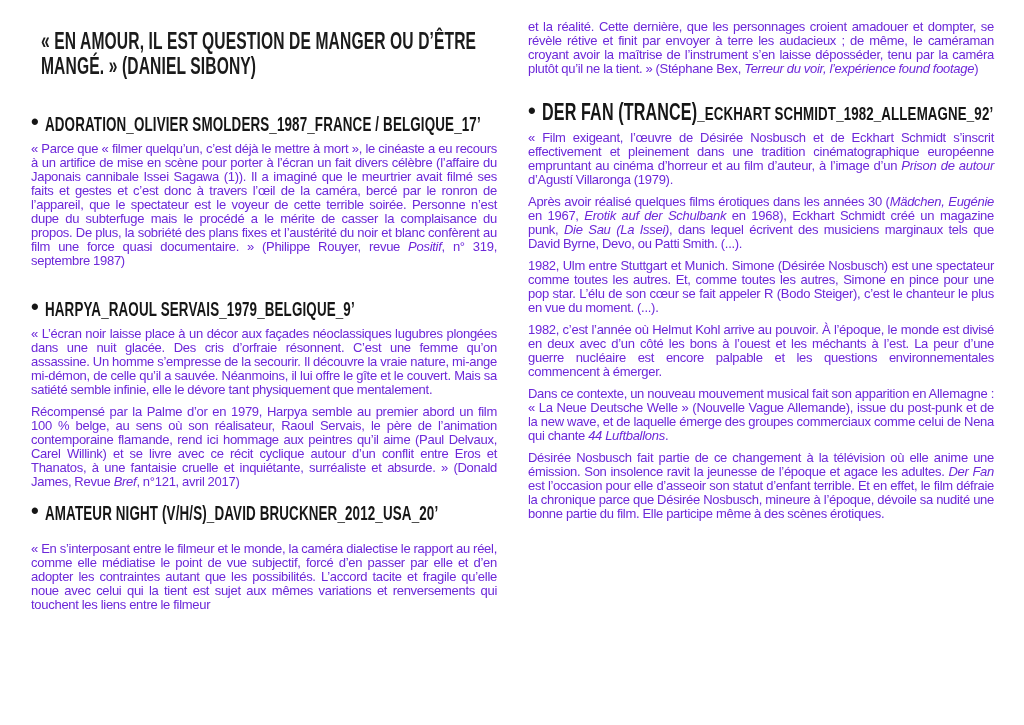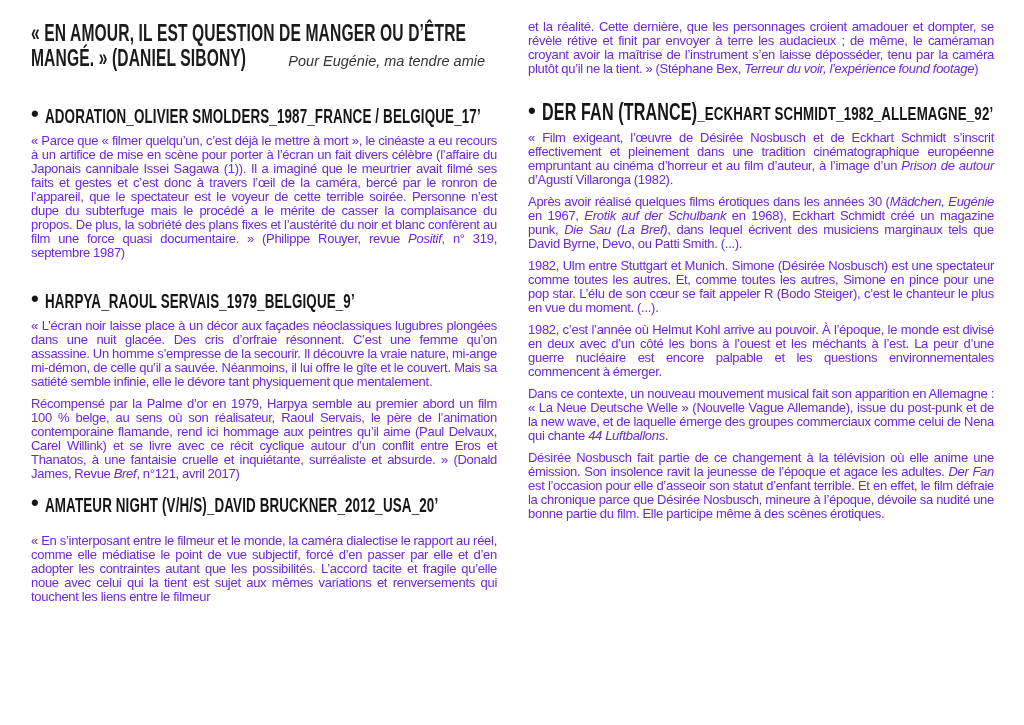--- a/index.html
+++ b/index.html
@@ -9,21 +9,21 @@
     padding:18px 31px 12px 31px;
     display:flex;gap:31px;
     background:#ffffff;color:#3a3a3a;
     font-family:"Liberation Sans","DejaVu Sans",sans-serif;
     overflow:hidden;
   }
   .col{width:466px;flex:0 0 466px;}
 
   
   .title-block{position:relative;margin-top:2px;}
-  .main-title{margin:0;font-size:24px;line-height:25px;color:#1b1b1b;font-weight:700;}
+  .main-title{margin:10px;font-size:24px;line-height:25px;color:#1b1b1b;font-weight:700;}
   .main-title .scalex{display:block;transform:scaleX(.65);transform-origin:0 0;white-space:nowrap;letter-spacing:.2px;}
   .dedication{position:absolute;right:12px;bottom:1px;font-style:italic;font-size:14.5px;color:#343434;}
 
   
   .film-heading{display:flex;align-items:center;margin:26px 0 5px;font-weight:700;color:#161616;white-space:nowrap;}
   .film-heading .bullet{font-size:22px;line-height:1;margin-right:6px;transform:translateY(-1px);}
   .film-heading .scalex{display:inline-block;transform:scaleX(.67);transform-origin:0 50%;letter-spacing:.2px;}
   .film-heading .ft,.film-heading .fm{font-size:20px;}
   .film-heading.big .scalex{transform:scaleX(.7);}
   .film-heading.big .ft{font-size:23px;}
@@ -48,21 +48,20 @@
 <body>
 
 <div class="page">
 
   <section class="col col-left">
 
     <header class="title-block">
       <h1 class="main-title">
         <span class="scalex"><span>« EN AMOUR, IL EST QUESTION DE MANGER OU D’ÊTRE</span><br><span>MANGÉ. » (DANIEL SIBONY)</span></span>
       </h1>
-      <span class="dedication">Pour Eugénie, ma tendre amie</span>
     </header>
 
     <div class="film-section">
       <h2 class="film-heading first">
         <span class="bullet">•</span>
         <span class="scalex"><span class="ft">ADORATION</span><span class="fm">_OLIVIER SMOLDERS_1987_FRANCE / BELGIQUE_17’</span></span>
       </h2>
       <p class="body"><span>« Parce que « filmer quelqu’un, c’est déjà le mettre à mort », le cinéaste a eu recours à un artifice de mise en scène pour porter à l’écran un fait divers célèbre (l’affaire du Japonais cannibale Issei Sagawa (1)). Il a imaginé que le meurtrier avait filmé ses faits et gestes et c’est donc à travers l’œil de la caméra, bercé par le ronron de l’appareil, que le spectateur est le voyeur de cette terrible soirée. Personne n’est dupe du subterfuge mais le procédé a le mérite de casser la complaisance du propos. De plus, la sobriété des plans fixes et l’austérité du noir et blanc confèrent au film une force quasi documentaire. » (Philippe Rouyer, revue </span><em>Positif</em><span>, n° 319, septembre 1987)</span></p>
     </div>
 
@@ -87,22 +86,22 @@
 
   <section class="col col-right">
 
     <p class="body cont"><span>et la réalité. Cette dernière, que les personnages croient amadouer et dompter, se révèle rétive et finit par envoyer à terre les audacieux ; de même, le caméraman croyant avoir la maîtrise de l’instrument s’en laisse déposséder, tenu par la caméra plutôt qu’il ne la tient. » (Stéphane Bex, </span><em>Terreur du voir, l’expérience found footage</em><span>)</span></p>
 
     <div class="film-section">
       <h2 class="film-heading big derfan">
         <span class="bullet">•</span>
         <span class="scalex"><span class="ft">DER FAN (TRANCE)</span><span class="fm">_ECKHART SCHMIDT_1982_ALLEMAGNE_92’</span></span>
       </h2>
-      <p class="body"><span>« Film exigeant, l’œuvre de Désirée Nosbusch et de Eckhart Schmidt s’inscrit effectivement et pleinement dans une tradition cinématographique européenne empruntant au cinéma d’horreur et au film d’auteur, à l’image d’un </span><em>Prison de autour</em><span> d’Agustí Villaronga (1982).</span></p>
-      <p class="body"><span>Après avoir réalisé quelques films érotiques dans les années 30 (</span><em>Mädchen, Eugénie</em><span> en 1967, </span><em>Erotik auf der Schulbank</em><span> en 1968), Eckhart Schmidt créé un magazine punk, </span><em>Die Sau (La Bref)</em><span>, dans lequel écrivent des musiciens marginaux tels que David Byrne, Devo, ou Patti Smith. (...).</span></p>
+      <p class="body"><span>« Film exigeant, l’œuvre de Désirée Nosbusch et de Eckhart Schmidt s’inscrit effectivement et pleinement dans une tradition cinématographique européenne empruntant au cinéma d’horreur et au film d’auteur, à l’image d’un </span><em>Prison de autour</em><span> d’Agustí Villaronga (1979).</span></p>
+      <p class="body"><span>Après avoir réalisé quelques films érotiques dans les années 30 (</span><em>Mädchen, Eugénie</em><span> en 1967, </span><em>Erotik auf der Schulbank</em><span> en 1968), Eckhart Schmidt créé un magazine punk, </span><em>Die Sau (La Issei)</em><span>, dans lequel écrivent des musiciens marginaux tels que David Byrne, Devo, ou Patti Smith. (...).</span></p>
       <p class="body"><span>1982, Ulm entre Stuttgart et Munich. Simone (Désirée Nosbusch) est une spectateur comme toutes les autres. Et, comme toutes les autres, Simone en pince pour une pop star. L’élu de son cœur se fait appeler R (Bodo Steiger), c’est le chanteur le plus en vue du moment. (...).</span></p>
       <p class="body"><span>1982, c’est l’année où Helmut Kohl arrive au pouvoir. À l’époque, le monde est divisé en deux avec d’un côté les bons à l’ouest et les méchants à l’est. La peur d’une guerre nucléaire est encore palpable et les questions environnementales commencent à émerger.</span></p>
       <p class="body"><span>Dans ce contexte, un nouveau mouvement musical fait son apparition en Allemagne : « La Neue Deutsche Welle » (Nouvelle Vague Allemande), issue du post-punk et de la new wave, et de laquelle émerge des groupes commerciaux comme celui de Nena qui chante </span><em>44 Luftballons</em><span>.</span></p>
       <p class="body"><span>Désirée Nosbusch fait partie de ce changement à la télévision où elle anime une émission. Son insolence ravit la jeunesse de l’époque et agace les adultes. </span><em>Der Fan</em><span> est l’occasion pour elle d’asseoir son statut d’enfant terrible. Et en effet, le film défraie la chronique parce que Désirée Nosbusch, mineure à l’époque, dévoile sa nudité une bonne partie du film. Elle participe même à des scènes érotiques.</span></p>
     </div>
 
   </section>
 
 </div>
 

